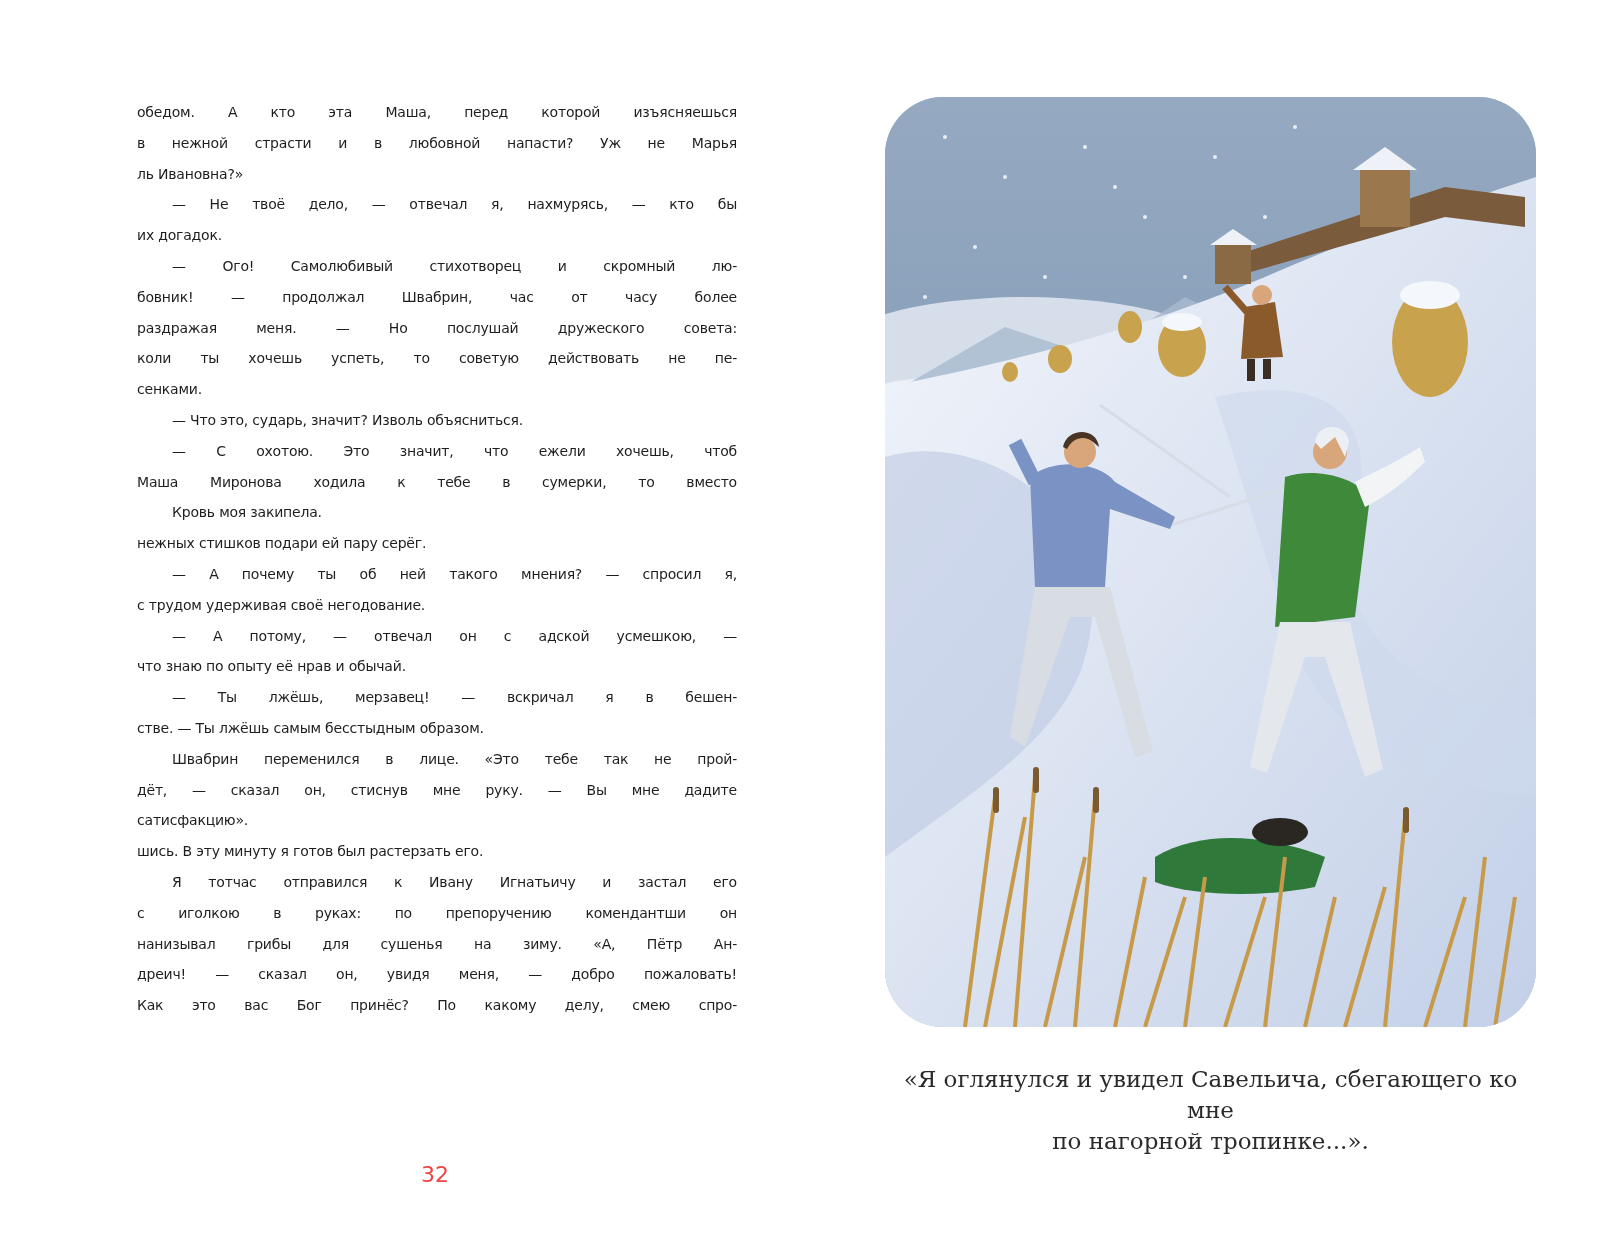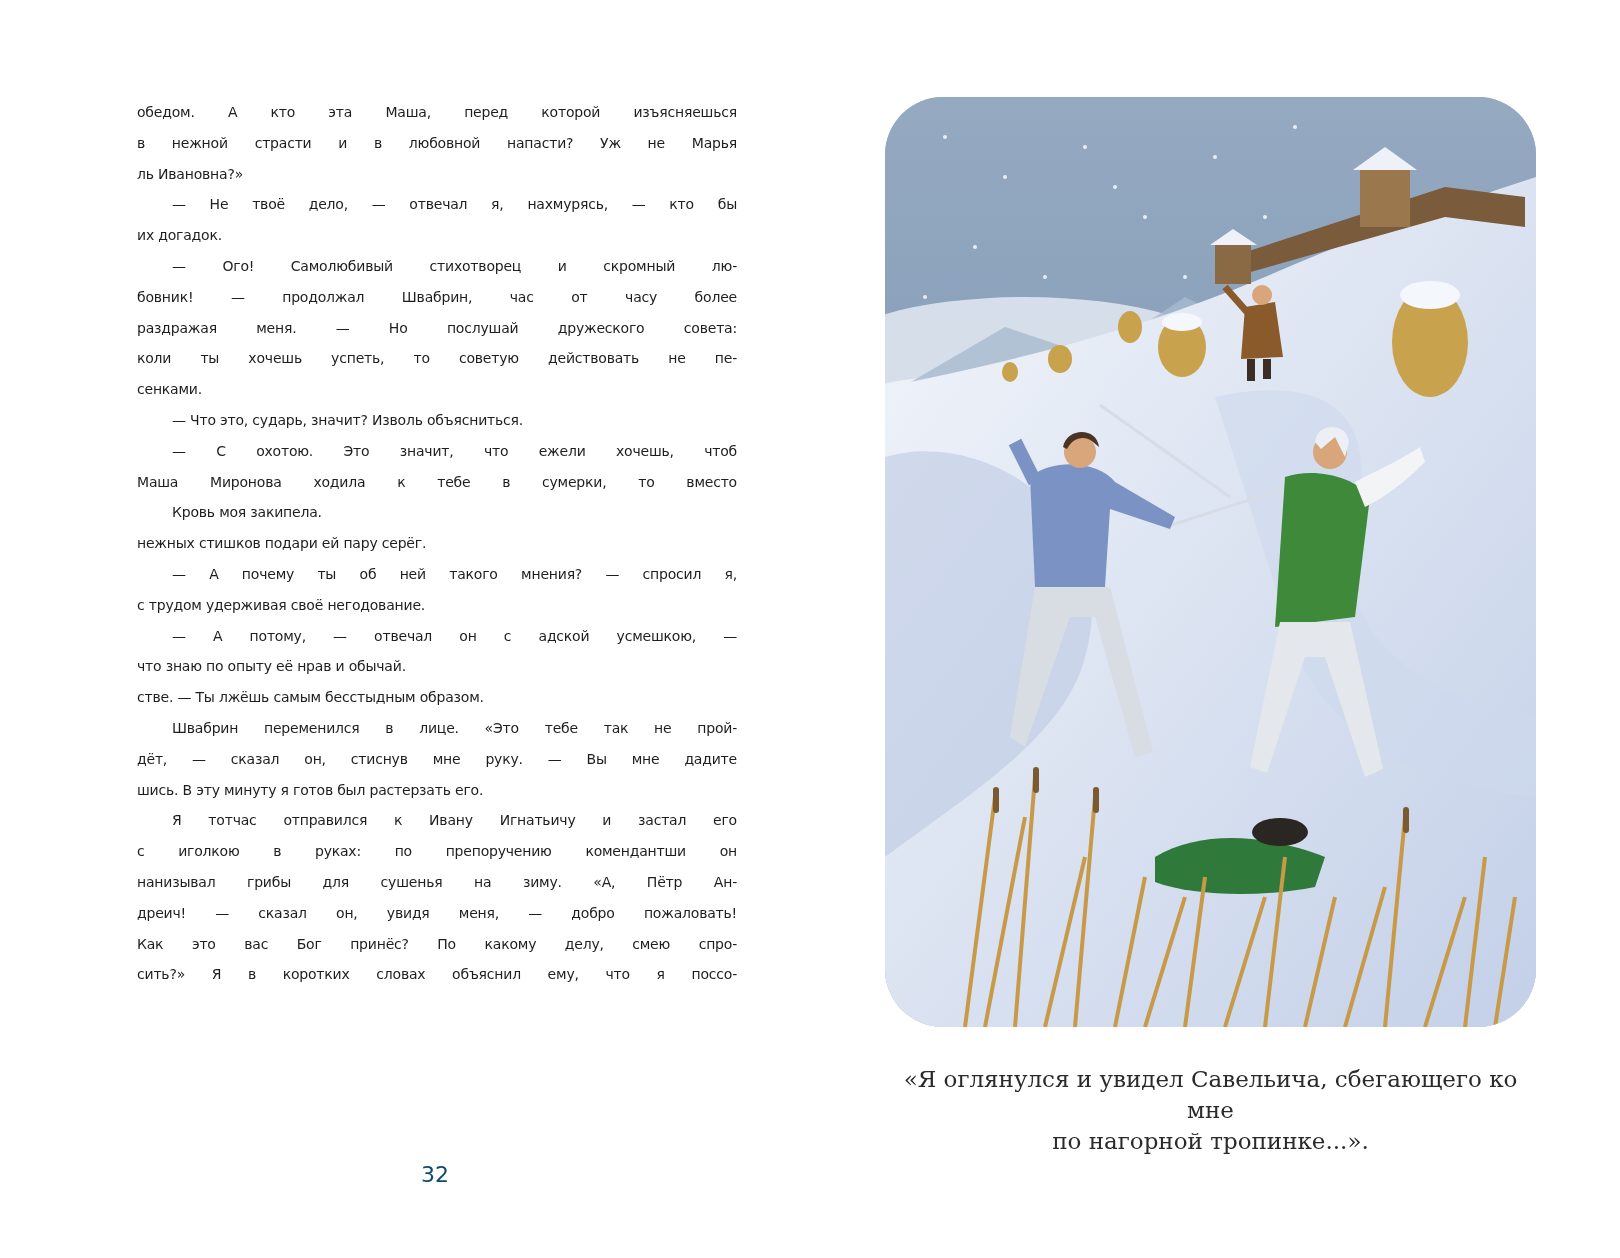--- a/index.html
+++ b/index.html
@@ -9,21 +9,21 @@
     font-family: "DejaVu Sans", "Liberation Sans", sans-serif;
     font-size: 14px; line-height: 30.8px; color: #1e1e1e;
     letter-spacing: -0.2px;
   }
   .line { display: block; white-space: nowrap; text-align: justify; text-align-last: justify; height: 30.8px; }
   .line.last { text-align-last: left; }
   .line.indent { padding-left: 35px; }
   .page-number {
     position: absolute; left: 0; width: 870px; top: 1162px; text-align: center;
     font-family: "DejaVu Sans", "Liberation Sans", sans-serif;
-    font-size: 22px; color: #0c4a6e;
+    font-size: 22px; color: #ef4444;
   }
   .illustration {
     position: absolute; left: 885px; top: 97px; width: 651px; height: 930px;
     border-radius: 58px; overflow: hidden; background: #9fb2c8;
   }
   .illustration svg { display: block; width: 100%; height: 100%; }
   .caption {
     position: absolute; left: 885px; width: 651px; top: 1064px; text-align: center;
     font-family: "DejaVu Serif", "Liberation Serif", serif;
     font-size: 23px; line-height: 31px; color: #2a2a2a;
@@ -45,30 +45,31 @@
     <span class="line last">сенками.</span>
     <span class="line indent last">— Что это, сударь, значит? Изволь объясниться.</span>
     <span class="line indent">— С охотою. Это значит, что ежели хочешь, чтоб</span>
     <span class="line">Маша Миронова ходила к тебе в сумерки, то вместо</span>
     <span class="line indent last">Кровь моя закипела.</span>
     <span class="line last">нежных стишков подари ей пару серёг.</span>
     <span class="line indent">— А почему ты об ней такого мнения? — спросил я,</span>
     <span class="line last">с трудом удерживая своё негодование.</span>
     <span class="line indent">— А потому, — отвечал он с адской усмешкою, —</span>
     <span class="line last">что знаю по опыту её нрав и обычай.</span>
+    <span class="line indent">— Ты лжёшь, мерзавец! — вскричал я в бешен-</span>
     <span class="line last">стве. — Ты лжёшь самым бесстыдным образом.</span>
     <span class="line indent">Швабрин переменился в лице. «Это тебе так не прой-</span>
     <span class="line">дёт, — сказал он, стиснув мне руку. — Вы мне дадите</span>
+    <span class="line last">сатисфакцию».</span>
     <span class="line last">шись. В эту минуту я готов был растерзать его.</span>
     <span class="line indent">Я тотчас отправился к Ивану Игнатьичу и застал его</span>
     <span class="line">с иголкою в руках: по препоручению комендантши он</span>
     <span class="line">нанизывал грибы для сушенья на зиму. «А, Пётр Ан-</span>
     <span class="line">дреич! — сказал он, увидя меня, — добро пожаловать!</span>
     <span class="line">Как это вас Бог принёс? По какому делу, смею спро-</span>
-    <span class="line">сить?» Я в коротких словах объяснил ему, что я поссо-</span>
   </div>
 <div class="page-number">32</div>
 
 <div class="illustration">
   <svg viewBox="0 0 651 930" preserveAspectRatio="none">
     <defs>
       <linearGradient id="sky" x1="0" y1="0" x2="0" y2="1">
         <stop offset="0" stop-color="#95a9c1"></stop>
         <stop offset="0.6" stop-color="#7f97b3"></stop>
         <stop offset="1" stop-color="#c9d5e4"></stop>

